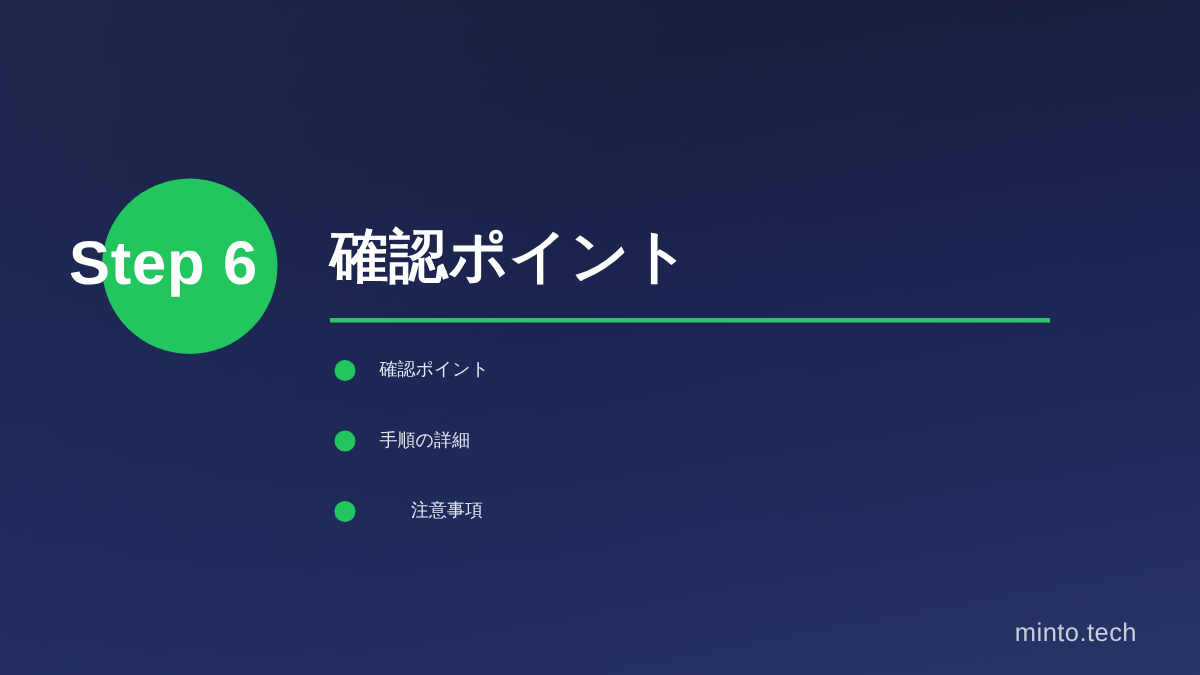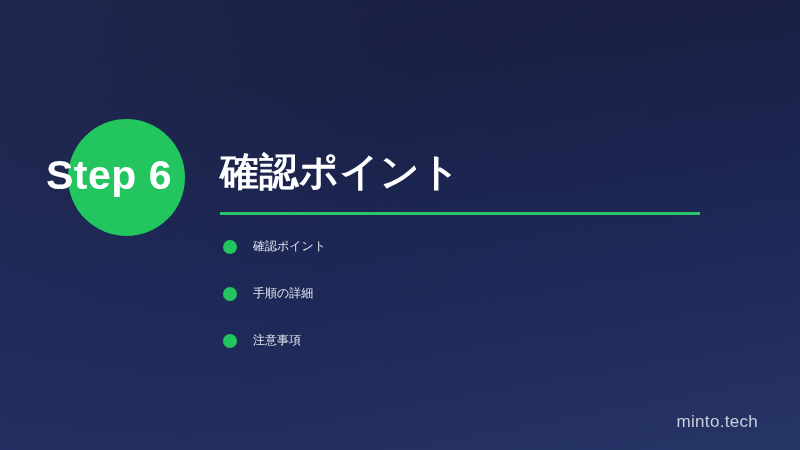--- a/index.html
+++ b/index.html
@@ -91,21 +91,21 @@
     position: absolute;
     left: 223px;
     top: 239px;
   }
   .bullet-row {
     display: flex;
     align-items: center;
     height: 15px;
     margin-bottom: 32px;
   }
-  .bullet-row:last-child { margin-bottom: 0; }
+  .bullet-row:last-child { margin-bottom: 0; gap: 21px; }
   .bullet-dot {
     width: 14px;
     height: 14px;
     border-radius: 50%;
     background: #22c55e;
     flex: 0 0 auto;
   }
   .bullet-text {
     margin-left: 16px;
     font-size: 12px;

